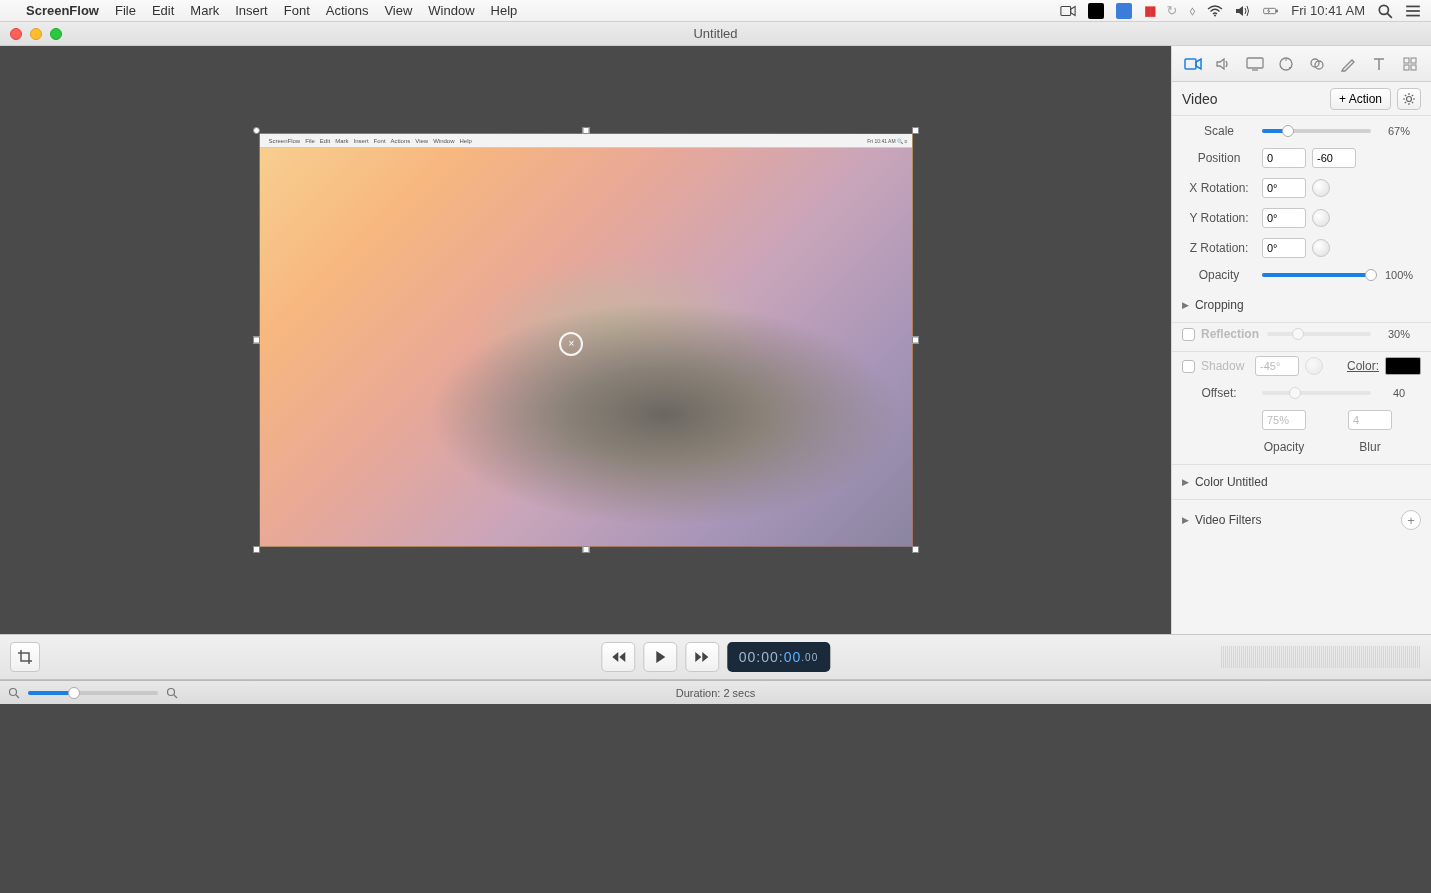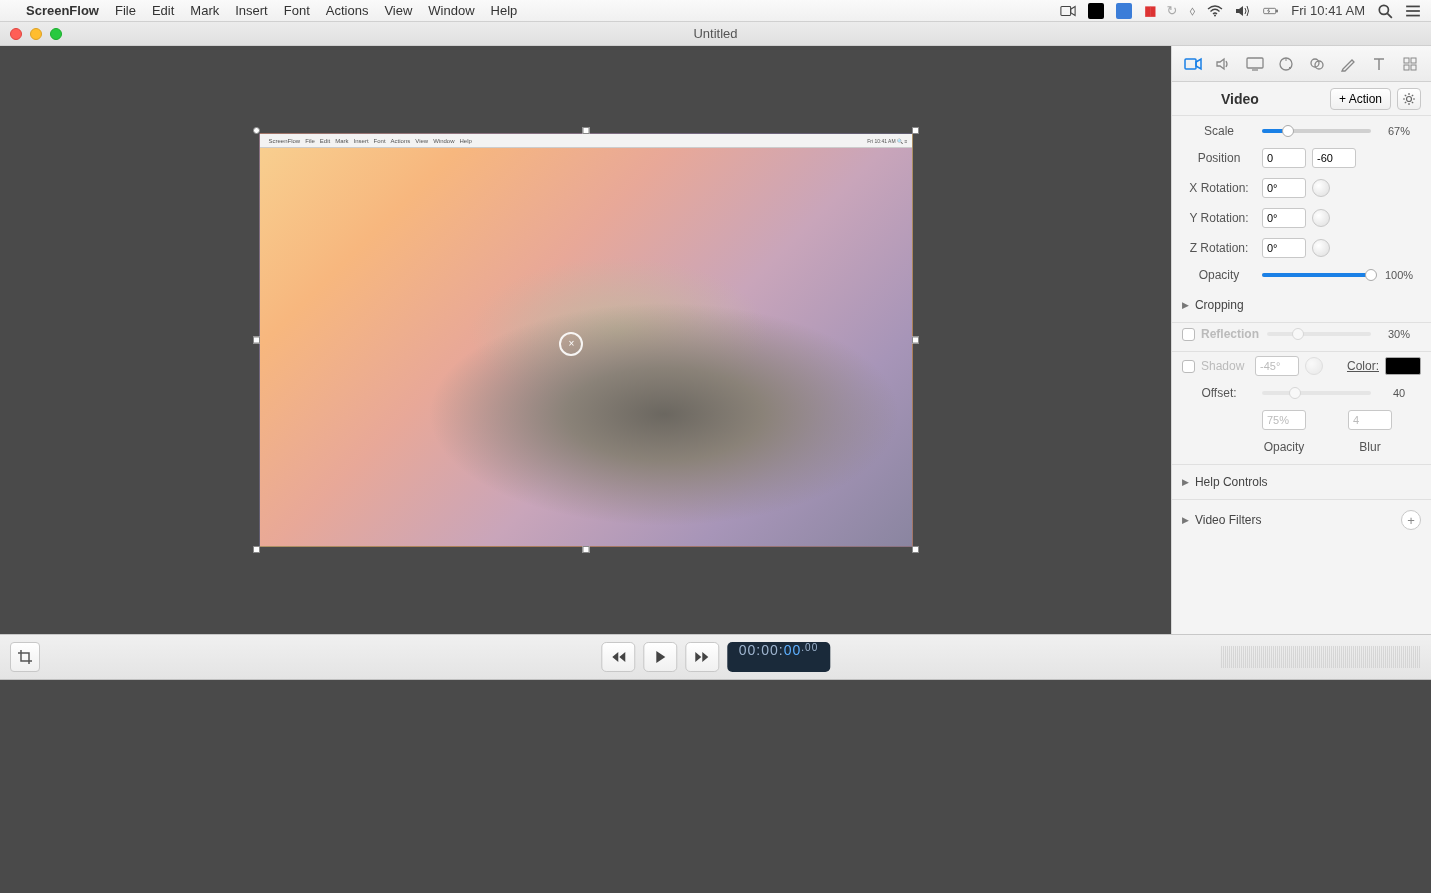--- a/index.html
+++ b/index.html
@@ -42,21 +42,21 @@
 .mini-menubar { position:absolute; top:0; left:0; right:0; height:14px; background:#f3f3f3; border-bottom:1px solid #ccc; font-size:6px; color:#555; display:flex; align-items:center; padding:0 4px; gap:5px; overflow:hidden; }
 .cursor-circle { position:absolute; width:24px; height:24px; border:2px solid rgba(255,255,255,.9); border-radius:50%; left:46%; top:48%; display:flex; align-items:center; justify-content:center; color:#fff; font-size:10px; }
 .cursor-circle::after{content:"×";}
 
 
 .inspector { width:260px; background:#f4f4f4; border-left:1px solid #d8d8d8; display:flex; flex-direction:column; }
 .insp-tabs { height:36px; background:linear-gradient(#f8f8f8,#ececec); border-bottom:1px solid #d0d0d0; display:flex; align-items:center; justify-content:space-around; padding:0 6px; }
 .insp-tabs .tab { width:22px; height:22px; display:flex; align-items:center; justify-content:center; border-radius:3px; color:#888; cursor:pointer; }
 .insp-tabs .tab.active { color:#1a80e6; }
 .insp-header { height:34px; display:flex; align-items:center; padding:0 10px; border-bottom:1px solid #e0e0e0; }
-.insp-header .title { font-weight:700; font-size:14px;margin-left:39px; }
+.insp-header .title { font-weight:400; font-size:14px; }
 .insp-header .spacer{flex:1;}
 .btn { background:linear-gradient(#fff,#f0f0f0); border:1px solid #c8c8c8; border-radius:4px; padding:3px 8px; font-size:12px; cursor:pointer; }
 .gearbtn { width:24px; height:22px; display:flex; align-items:center; justify-content:center; margin-left:6px; color:#666; cursor:pointer; border:1px solid #c8c8c8; border-radius:4px; background:linear-gradient(#fff,#f0f0f0);}
 .insp-body { flex:1; overflow:auto; padding:8px 10px; font-size:12px; color:#444; }
 .prop { display:flex; align-items:center; margin-bottom:10px; gap:6px; }
 .prop .lbl { width:74px; text-align:center; color:#555; }
 .prop input[type=text]{ width:44px; height:20px; border:1px solid #c8c8c8; border-radius:3px; padding:0 4px; font-size:11px; background:#fff; }
 .prop .wide { width:52px; }
 .slider { flex:1; height:4px; background:#d0d0d0; border-radius:2px; position:relative; }
 .slider .fill { position:absolute; left:0; top:0; bottom:0; background:#1a80e6; border-radius:2px; }
@@ -70,21 +70,21 @@
 .colorwell { width:36px; height:18px; background:#000; border:1px solid #aaa; border-radius:2px; }
 .addcircle{ width:20px;height:20px;border:1px solid #c8c8c8;border-radius:50%;display:flex;align-items:center;justify-content:center;font-size:13px;color:#888;background:#fff;margin-left:auto;cursor:pointer;}
 .muted { color:#bbb; }
 .muted input{color:#bbb;background:#f6f6f6;}
 
 
 .tlbar { height:46px; background:linear-gradient(#f0f0f0,#e4e4e4); border-top:1px solid #c8c8c8; border-bottom:1px solid #c0c0c0; display:flex; align-items:center; padding:0 10px; position:relative; }
 .cropbtn { width:30px; height:30px; border:1px solid #c8c8c8; border-radius:4px; background:linear-gradient(#fff,#f0f0f0); display:flex; align-items:center; justify-content:center; color:#555; cursor:pointer; }
 .transport { position:absolute; left:50%; transform:translateX(-50%); display:flex; align-items:center; gap:8px; }
 .tbtn { width:34px; height:30px; border:1px solid #c8c8c8; border-radius:5px; background:linear-gradient(#fff,#f0f0f0); display:flex; align-items:center; justify-content:center; color:#444; cursor:pointer; }
-.timecode { height:30px; padding:0 12px; background:#1a2a3a; color:#9fb5cf; border-radius:5px; font-family:"Menlo",monospace; font-size:14px; display:flex; letter-spacing:1px;}
+.timecode { height:30px; padding:0 12px; background:#1a2a3a; color:#9fb5cf; border-radius:5px; font-family:"Menlo",monospace; font-size:14px; display:flex; align-items:center; letter-spacing:1px;}
 .timecode .bright{color:#5db0ff;}
 .waveform { margin-left:auto; width:200px; height:22px; background:repeating-linear-gradient(90deg,#c8c8c8 0 1px,transparent 1px 2px); opacity:.6; }
 
 
 .timeline { height:213px; background:#4a4a4a; display:flex; flex-direction:column; }
 .ruler { height:20px; background:linear-gradient(#e8e8e8,#dcdcdc); border-bottom:1px solid #b8b8b8; position:relative; font-size:10px; color:#666; }
 .ruler .tick { position:absolute; top:0; height:100%; border-left:1px solid #bbb; padding-left:3px; line-height:18px;}
 .playhead { position:absolute; top:0; width:10px; height:10px; background:#d33; left:14px; transform:translateX(-50%) rotate(45deg); }
 .tracks { flex:1; background:#4a4a4a; position:relative; overflow:hidden; }
 .scrubber-line { position:absolute; top:0; bottom:0; width:1px; background:#d33; left:19px; }
@@ -354,21 +354,21 @@
         <input type="text" value="4" style="">
       </div>
       <div class="prop" style="padding-left:80px;color:#555;">
         <span style="width:44px;text-align:center;">Opacity</span>
         <span style="width:30px;"></span>
         <span style="width:44px;text-align:center;">Blur</span>
       </div>
       <div class="sep"></div>
       <div class="disclose">
           <span class="tri">▶</span>
-          <span>Help Controls</span>
+          <span>Color Untitled</span>
         </div>
       <div class="sep"></div>
       <div class="disclose">
           <span class="tri">▶</span>
           <span>Video Filters</span>
         <div class="addcircle">+</div>
       </div>
     </div>
   </div>
 </div>
@@ -398,13 +398,32 @@
     <div class="timecode">
         <span>00:00:</span>
         <span class="bright">00</span>
         <span style="font-size:10px;">.00</span>
       </div>
   </div>
   <div class="waveform"></div>
 </div>
 
 <div class="timeline">
+  <div class="tlfoot">
+    <span>
+        <svg width="12" height="12" viewBox="0 0 12 12">
+          <circle cx="5" cy="5" r="3.5" fill="none" stroke="#777" stroke-width="1.2"></circle>
+          <line x1="8" y1="8" x2="11" y2="11" stroke="#777" stroke-width="1.2"></line>
+        </svg>
+      </span>
+    <div class="zoom-slider">
+        <div class="fill"></div>
+        <div class="knob"></div>
+      </div>
+    <span>
+        <svg width="12" height="12" viewBox="0 0 12 12">
+          <circle cx="5" cy="5" r="3.5" fill="none" stroke="#777" stroke-width="1.2"></circle>
+          <line x1="8" y1="8" x2="11" y2="11" stroke="#777" stroke-width="1.2"></line>
+        </svg>
+      </span>
+    <span class="dur">Duration: 2 secs</span>
+  </div>
 </div>
 
 </body></html>

